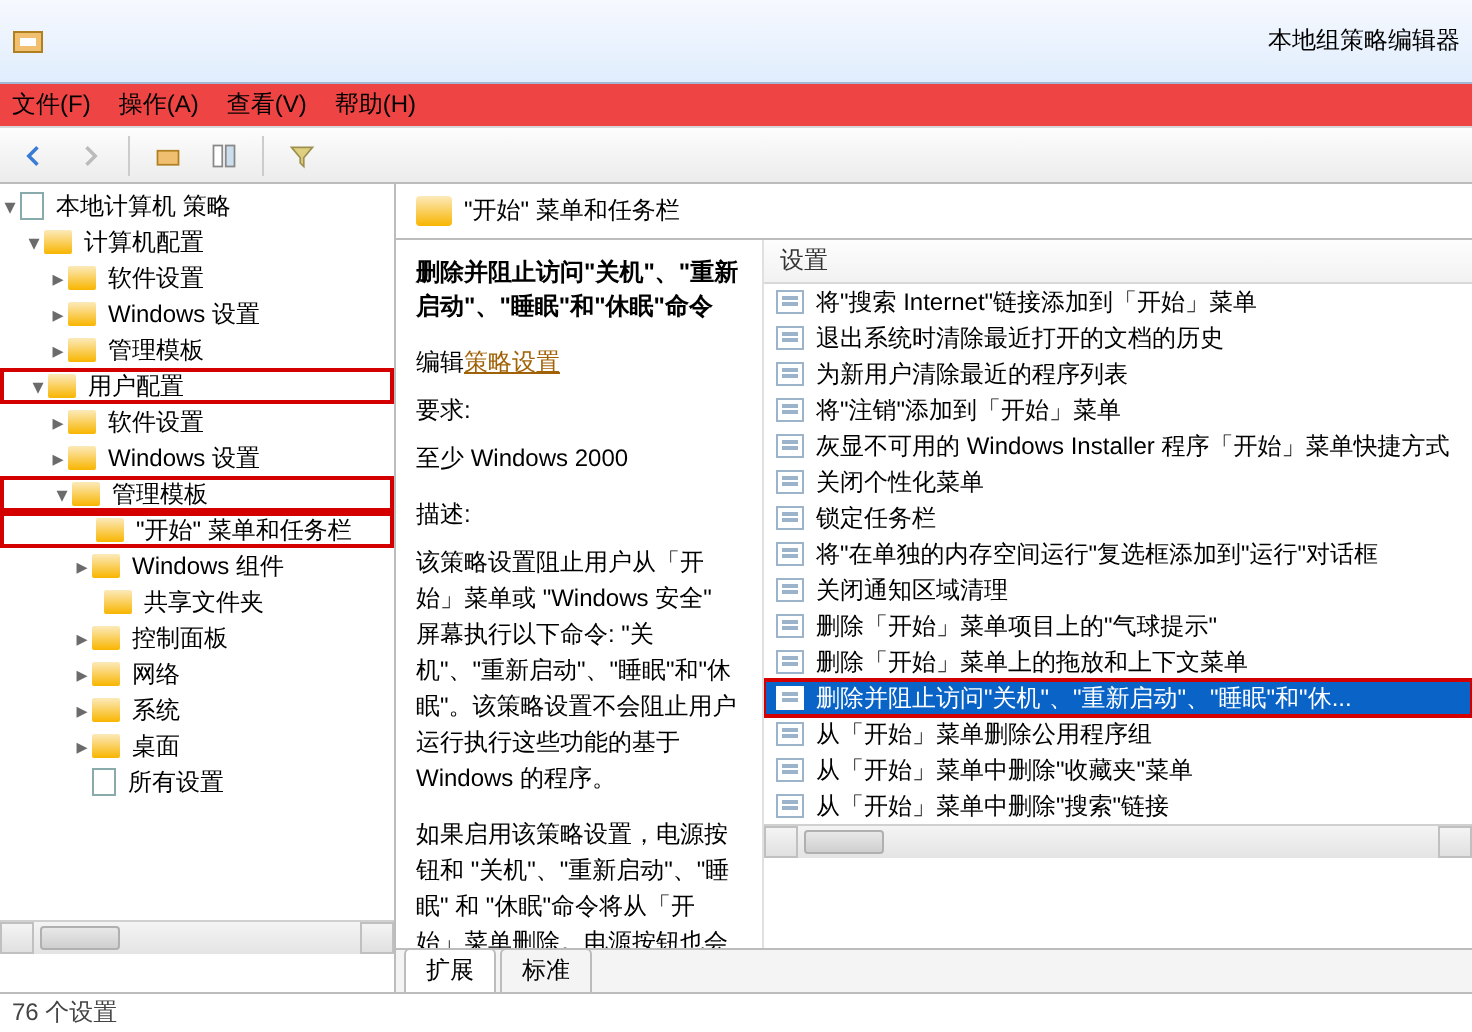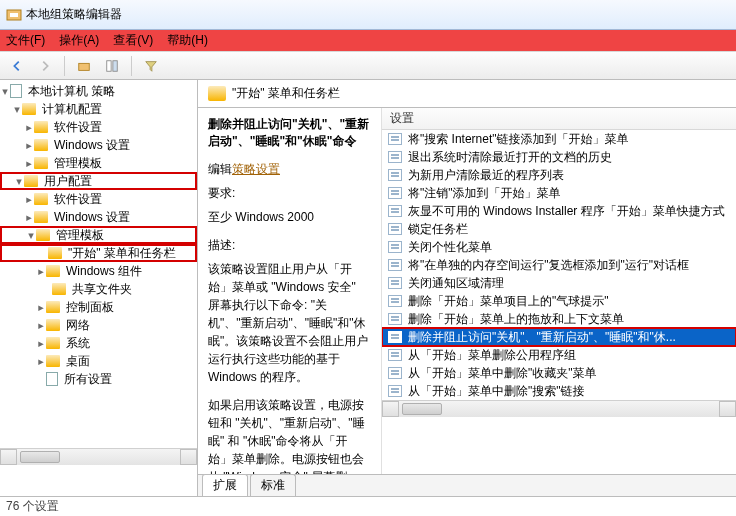--- a/index.html
+++ b/index.html
@@ -1,17 +1,17 @@
 <!DOCTYPE html>
 <html><head>
 <meta charset="utf-8">
 <style>
   * { box-sizing: border-box; margin: 0; padding: 0; font-family: "Microsoft YaHei", "Segoe UI", sans-serif; font-size: 12px; }
   body { width: 736px; height: 516px; background: #fff; overflow: hidden; display: flex; flex-direction: column; }
-  .titlebar { height: 30px; background: linear-gradient(#f6f9fe, #e0edfd); border-bottom: 1px solid #a2b8d6; display: flex; align-items: center; padding: 0 6px; }
+  .titlebar { height: 42px; background: linear-gradient(#f6f9fe, #e0edfd); border-bottom: 1px solid #a2b8d6; display: flex; align-items: center; padding: 0 6px; justify-content: space-between; }
   .titlebar .ticon { width: 16px; height: 16px; margin-right: 4px; display:inline-block; }
   .menubar { height: 22px; display: flex; align-items: center; padding: 0 6px; gap: 14px; background: #ef4444; border-bottom: 1px solid #d8d8d8; }
   .menubar span { cursor: default; }
   .toolbar { height: 28px; display: flex; align-items: center; gap: 6px; padding: 0 6px; background: linear-gradient(#fdfdfd,#ececec); border-bottom: 1px solid #bcbcbc; }
   .tbtn { width: 22px; height: 22px; display:flex; align-items:center; justify-content:center; color:#555; }
   .tbtn svg { width: 14px; height: 14px; }
   .tsep { width:1px; height:20px; background:#ccc; margin:0 2px; }
   .content { flex: 1; display: flex; min-height: 0; }
   .tree { width: 198px; border-right: 1px solid #bcbcbc; overflow-y: auto; overflow-x: auto; padding: 2px 0 2px 0; background:#fff; }
   .node { display:flex; align-items:center; height:18px; padding-left: 2px; white-space: nowrap; }
@@ -224,25 +224,25 @@
             <div class="row">
               <span class="ri"></span>
               <span class="rt">将"注销"添加到「开始」菜单</span>
             </div>
             <div class="row">
               <span class="ri"></span>
               <span class="rt">灰显不可用的 Windows Installer 程序「开始」菜单快捷方式</span>
             </div>
             <div class="row">
               <span class="ri"></span>
+              <span class="rt">关闭个性化菜单</span>
+            </div>
+            <div class="row">
+              <span class="ri"></span>
               <span class="rt">锁定任务栏</span>
-            </div>
-            <div class="row">
-              <span class="ri"></span>
-              <span class="rt">关闭个性化菜单</span>
             </div>
             <div class="row">
               <span class="ri"></span>
               <span class="rt">将"在单独的内存空间运行"复选框添加到"运行"对话框</span>
             </div>
             <div class="row">
               <span class="ri"></span>
               <span class="rt">关闭通知区域清理</span>
             </div>
             <div class="row">

